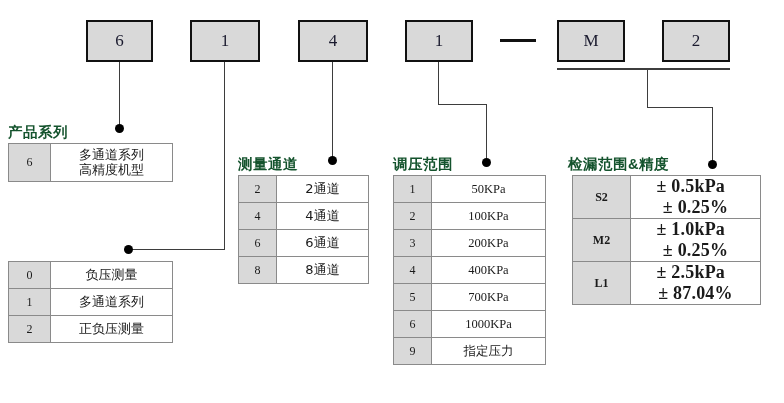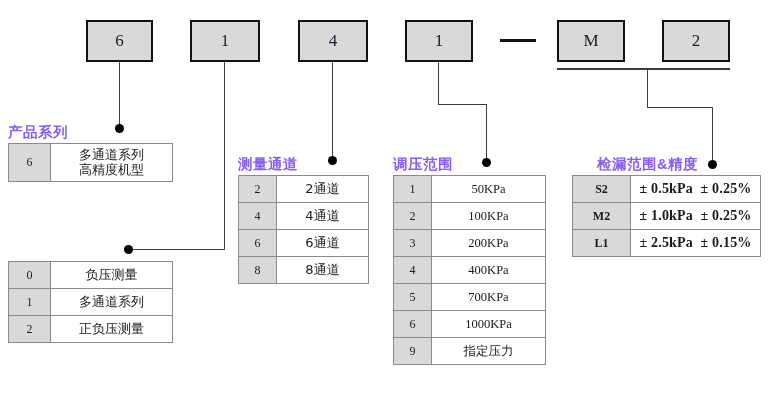--- a/index.html
+++ b/index.html
@@ -65,21 +65,21 @@
     border-radius: 50%;
     background: #000000;
   }
 
   
   .group-title {
     position: absolute;
     font-family: "Liberation Sans", "DejaVu Sans", sans-serif;
     font-size: 14.5px;
     font-weight: bold;
-    color: #8b5cf6;
+    color: #14532d;
     white-space: nowrap;
     letter-spacing: 0.5px;
   }
 
   
   .opt-table {
     position: absolute;
     border-collapse: collapse;
     table-layout: fixed;
     background: #ffffff;
@@ -108,21 +108,21 @@
     font-family: "Liberation Serif", "DejaVu Serif", serif;
     font-size: 12.5px;
   }
   .opt-table td.desc.two-line {
     line-height: 1.18;
     padding: 3px 0;
     font-size: 13px;
   }
   .opt-table td.desc.spec {
     font-family: "Liberation Serif", "DejaVu Serif", serif;
-    font-size: 14px;
+    font-size: 18px;
     letter-spacing: 0.2px;
   }
   .spec-pair { display: inline-block; }
 </style>
 </head>
 <body>
 
 <div id="canvas">
 
 
@@ -256,35 +256,35 @@
           <td class="code">6</td>
           <td class="desc mono-num">1000KPa</td>
         </tr>
         <tr>
           <td class="code">9</td>
           <td class="desc mono-num">指定压力</td>
         </tr>
       </tbody>
   </table>
 
-  <div class="group-title" style="left:597px; top:155px;">检漏范围&amp;精度</div>
+  <div class="group-title" style="left:568px; top:155px;">检漏范围&amp;精度</div>
   <table class="opt-table" style="left:572px; top:175px; width:188px;font-weight:bold;">
     <colgroup>
         <col style="width:58px">
         <col style="width:130px">
       </colgroup>
     <tbody id="tbody-leak">
         <tr>
           <td class="code">S2</td>
           <td class="desc spec"><span class="spec-pair">± 0.5kPa</span><span>&nbsp;&nbsp;</span><span class="spec-pair">± 0.25%</span></td>
         </tr>
         <tr>
           <td class="code">M2</td>
           <td class="desc spec"><span class="spec-pair">± 1.0kPa</span><span>&nbsp;&nbsp;</span><span class="spec-pair">± 0.25%</span></td>
         </tr>
         <tr>
           <td class="code">L1</td>
-          <td class="desc spec"><span class="spec-pair">± 2.5kPa</span><span>&nbsp;&nbsp;</span><span class="spec-pair">± 0.15%</span></td>
+          <td class="desc spec"><span class="spec-pair">± 2.5kPa</span><span>&nbsp;&nbsp;</span><span class="spec-pair">± 87.04%</span></td>
         </tr>
       </tbody>
   </table>
 
 </div>
 
 </body></html>

